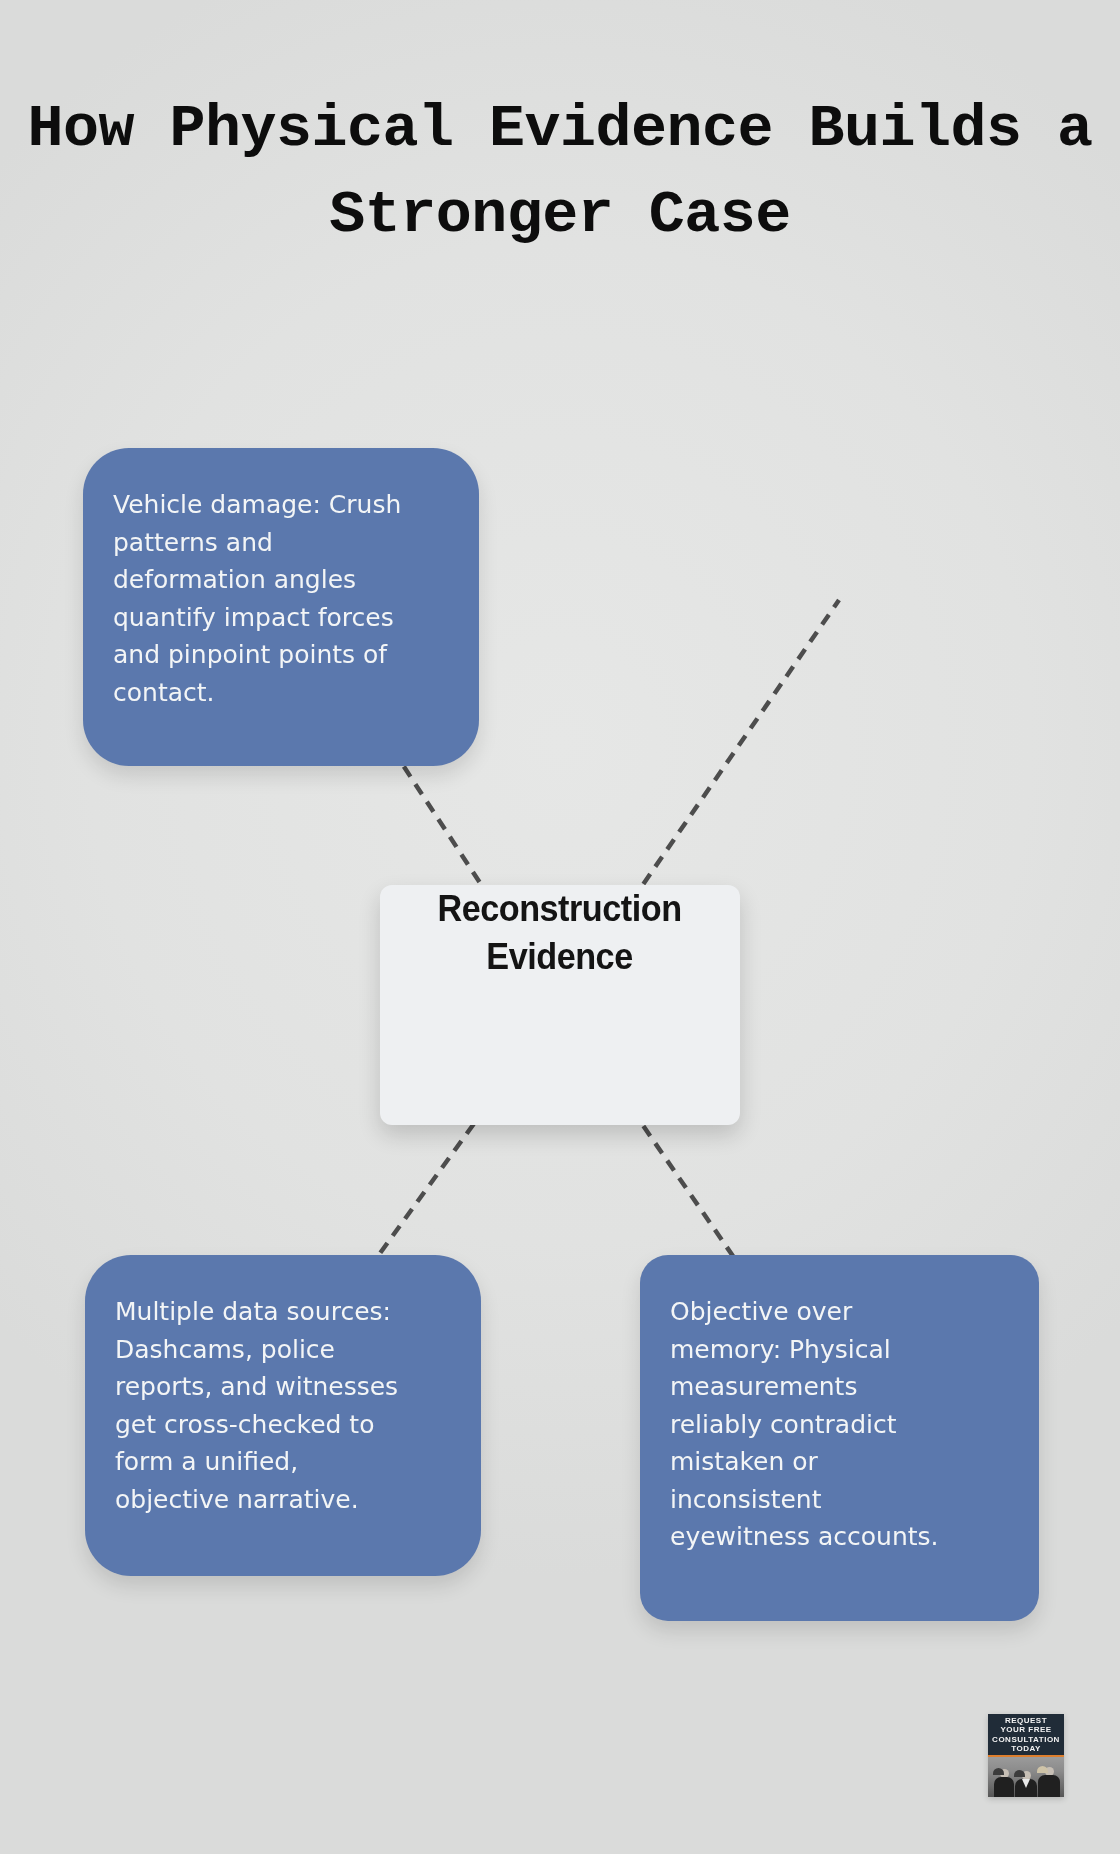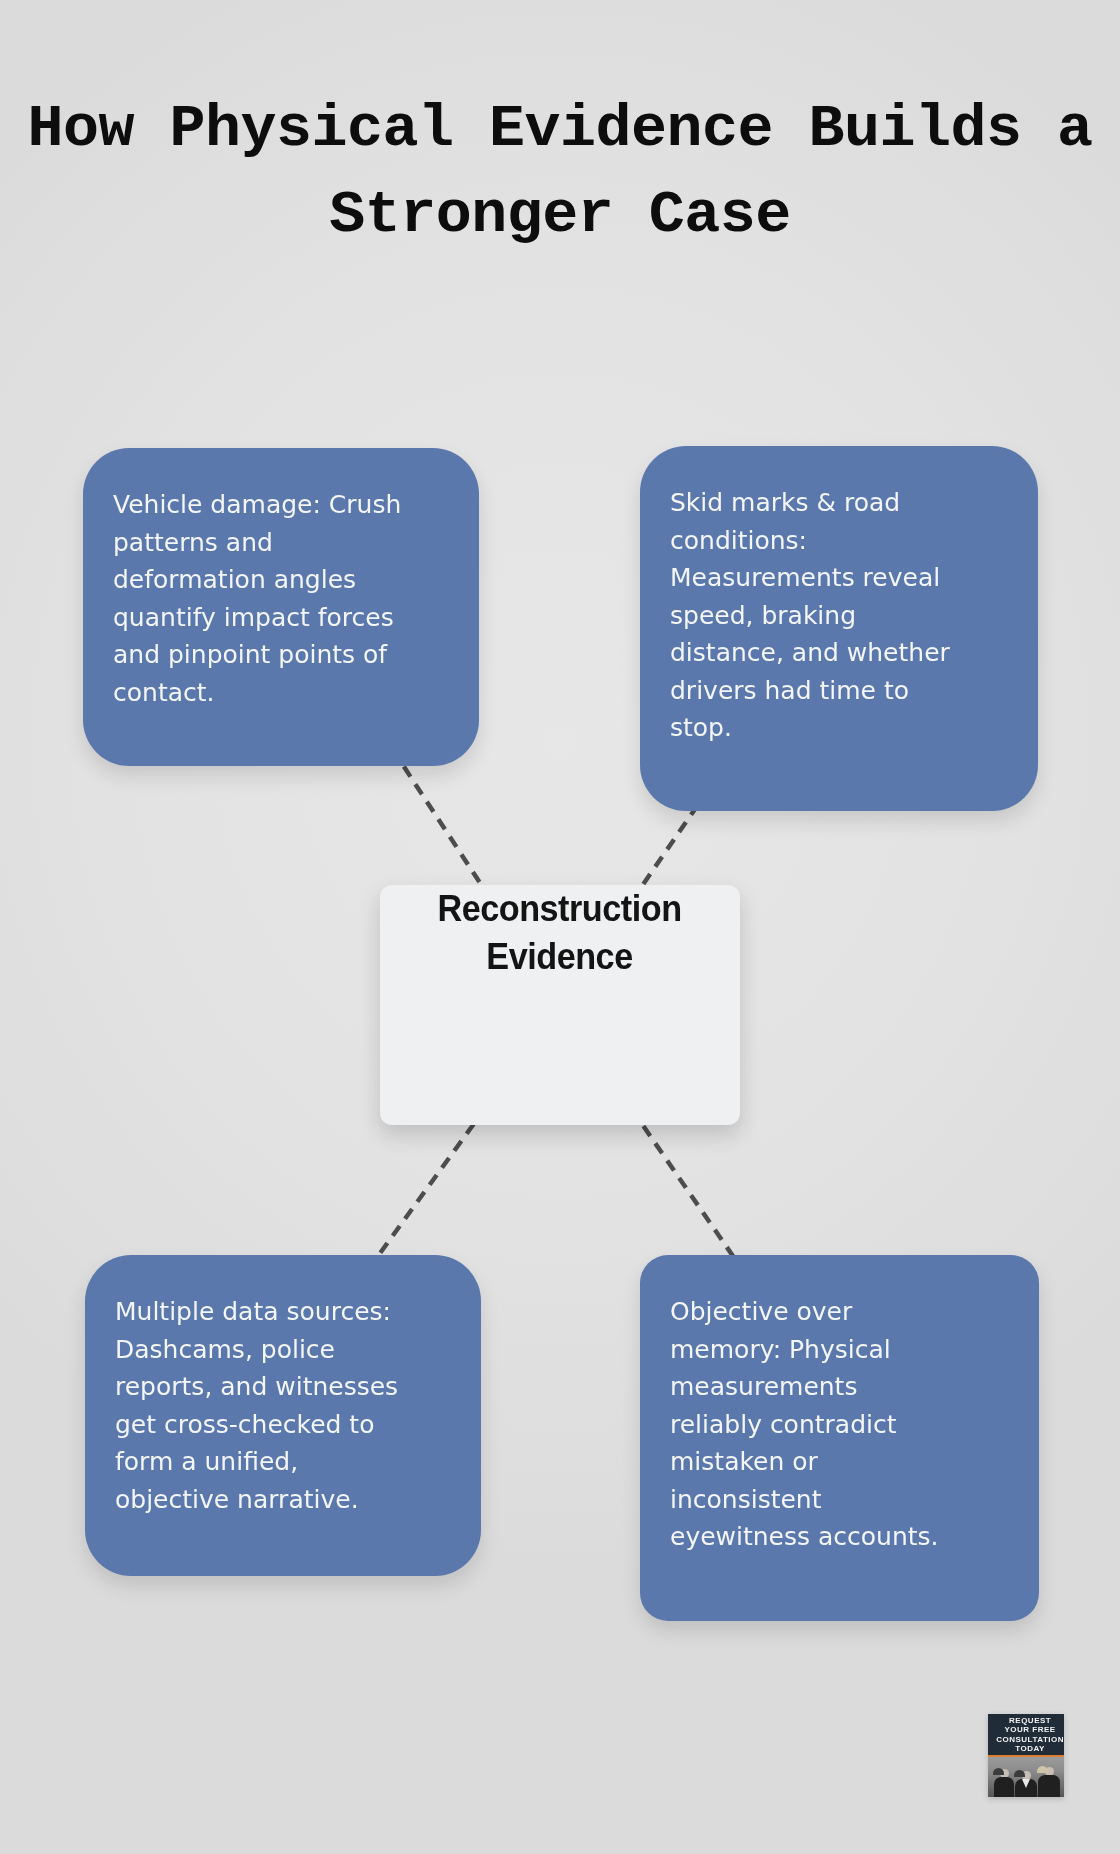--- a/index.html
+++ b/index.html
@@ -102,21 +102,21 @@
     cursor:pointer;
     box-shadow:0 2px 6px rgba(0,0,0,0.18);
   }
   .badge-top{
     box-sizing:border-box;
     width:100%;
     height:41px;
     background:var(--badge-navy);
     display:flex;
     align-items:center;
-    justify-content:flex-end;
+    justify-content:center;
   }
   .badge-cta{
     font-family:"Liberation Sans", sans-serif;
     font-weight:700;
     font-size:8px;
     line-height:9.5px;
     letter-spacing:0.5px;
     color:#f2f2f2;
     text-align:center;
     white-space:pre-line;
@@ -175,27 +175,20 @@
   <h1 class="title">How Physical Evidence Builds a
 Stronger Case</h1>
 
   <div class="node node-tl">Vehicle damage: Crush
 patterns and
 deformation angles
 quantify impact forces
 and pinpoint points of
 contact.</div>
 
-  <div class="node node-tr">Skid marks &amp; road
-conditions:
-Measurements reveal
-speed, braking
-distance, and whether
-drivers had time to
-stop.</div>
 
   <div class="center-node">
     <div class="label">Reconstruction
 Evidence</div>
   </div>
 
   <div class="node node-bl">Multiple data sources:
 Dashcams, police
 reports, and witnesses
 get cross-checked to

